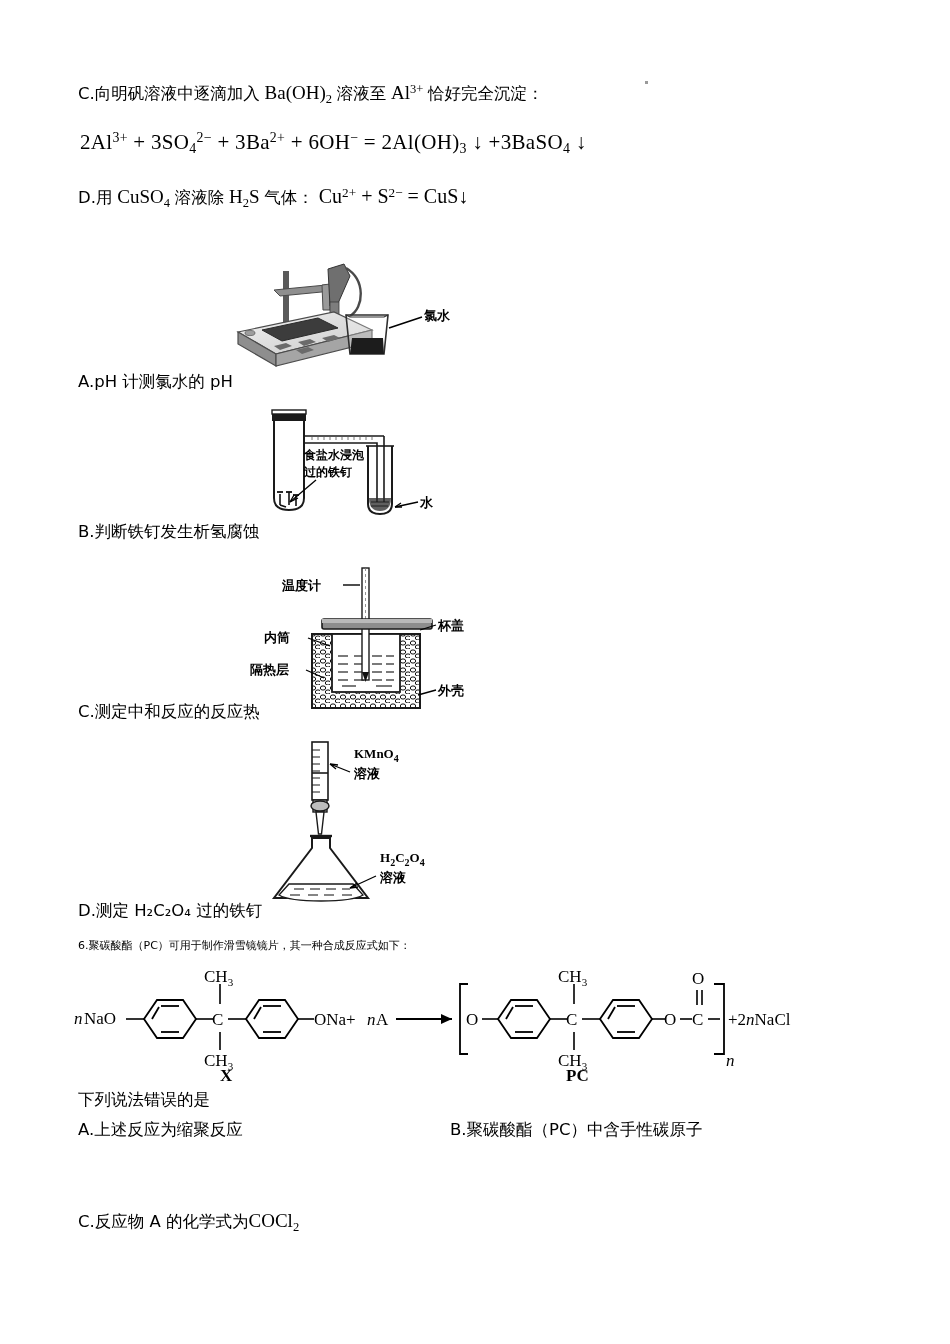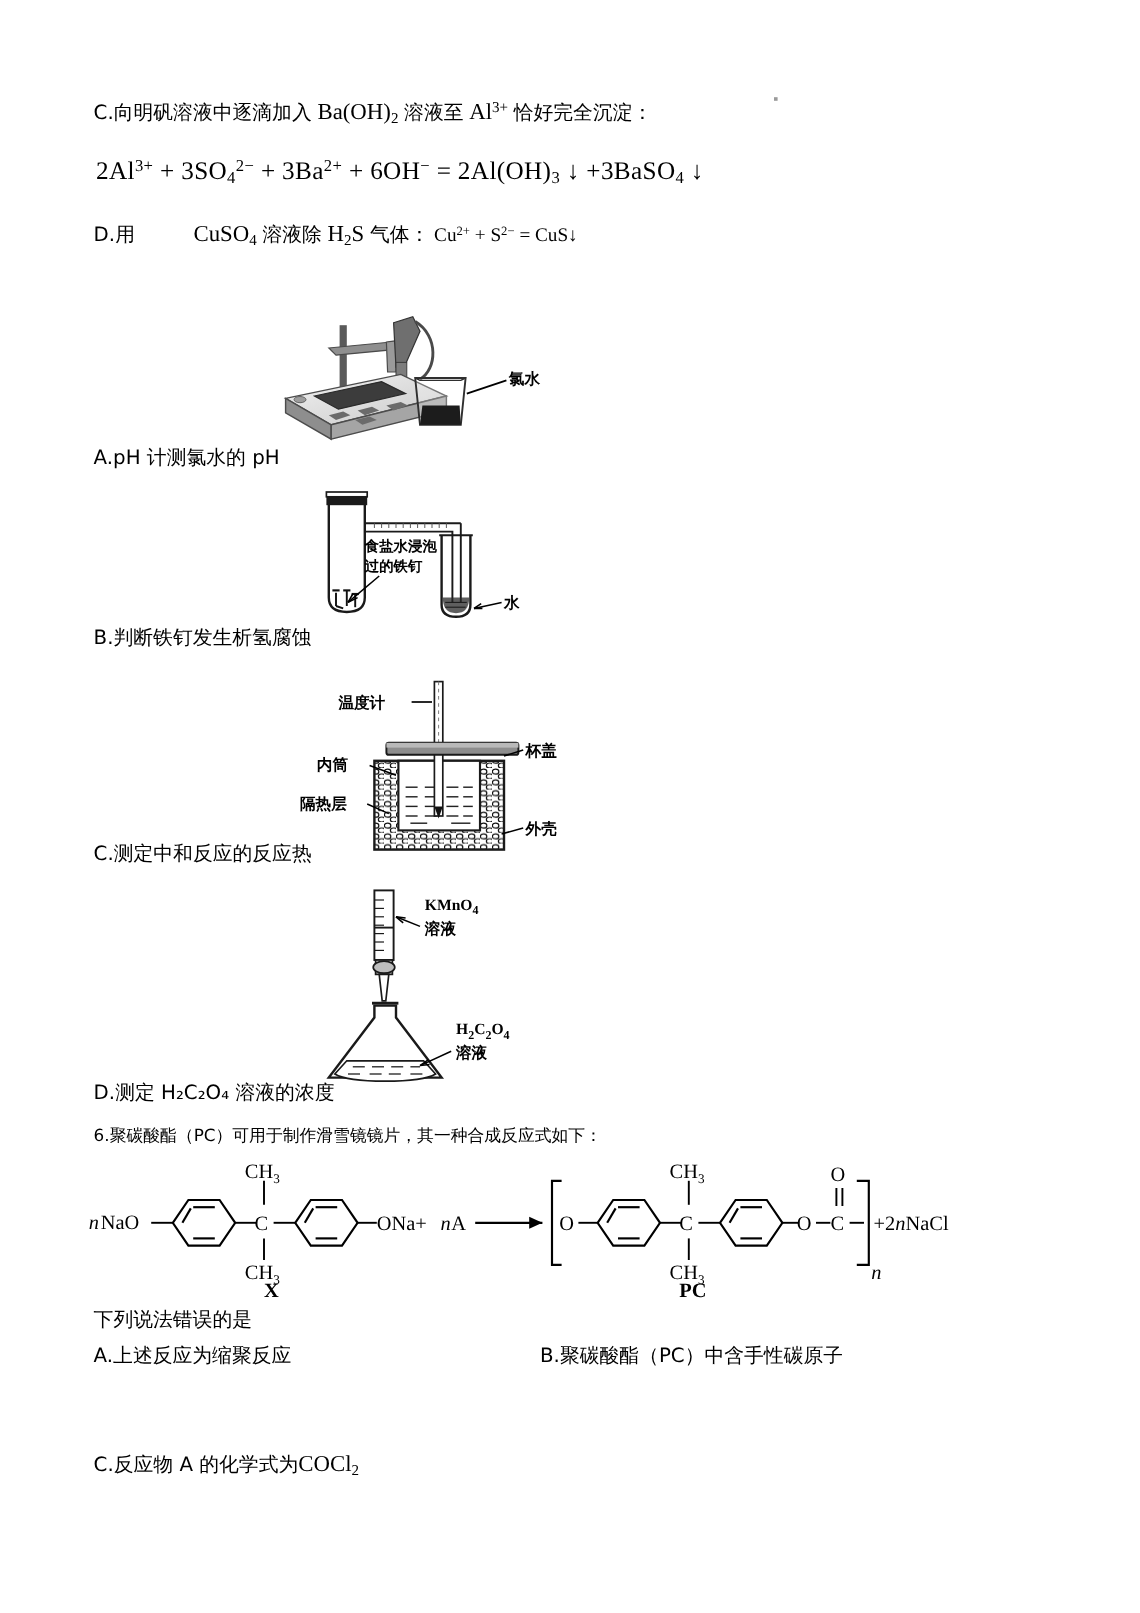--- a/index.html
+++ b/index.html
@@ -35,21 +35,21 @@
 
   <div class="ln q cn" style="left:78px;top:82px;">
     <span class="cn">C.向明矾溶液中逐滴加入</span><span class="serif" style="font-size:19px;"> Ba(OH)<sub>2</sub> </span><span class="cn">溶液至</span><span class="serif" style="font-size:19px;"> Al<sup>3+</sup> </span><span class="cn">恰好完全沉淀：</span>
   </div>
 
   <div class="ln eq serif" style="left:80px;top:130px;font-size:21px;">
     2Al<sup>3+</sup> + 3SO<sub>4</sub><sup>2−</sup> + 3Ba<sup>2+</sup> + 6OH<sup>−</sup> = 2Al(OH)<sub>3</sub> ↓ +3BaSO<sub>4</sub> ↓
   </div>
 
   <div class="ln q" style="left:78px;top:185px;">
-    <span class="cn">D.用</span><span class="serif" style="font-size:19px;margin-left:44px;"> CuSO<sub>4</sub> </span><span class="cn">溶液除</span><span class="serif" style="font-size:19px;margin-top:48px;"> H<sub>2</sub>S </span><span class="cn">气体：</span><span class="serif" style="font-size:16px;"> Cu<sup>2+</sup> + S<sup>2−</sup> = CuS↓</span>
+    <span class="cn">D.用</span><span class="serif" style="font-size:19px;"> CuSO<sub>4</sub> </span><span class="cn">溶液除</span><span class="serif" style="font-size:19px;margin-top:48px;"> H<sub>2</sub>S </span><span class="cn">气体：</span><span class="serif" style="font-size:20px;"> Cu<sup>2+</sup> + S<sup>2−</sup> = CuS↓</span>
   </div>
 
 
   <div class="fig" style="left:226px;top:254px;">
     <svg width="240" height="118" viewBox="0 0 240 118">
       <defs>
         <linearGradient id="caseG" x1="0" y1="0" x2="0" y2="1">
           <stop offset="0%" stop-color="#e9e9e9"></stop>
             <stop offset="100%" stop-color="#b4b4b4"></stop>
         </linearGradient>
@@ -252,24 +252,24 @@
       <path d="M100 30 L80 22" stroke="#000" stroke-width="1.3"></path>
       <path d="M80 22 L88 23 M80 22 L86 27" stroke="#000" stroke-width="1.3"></path>
       <text class="chemlbl" x="130" y="120">H<tspan dy="4" font-size="10">2</tspan><tspan dy="-4">C</tspan><tspan dy="4" font-size="10">2</tspan><tspan dy="-4">O</tspan><tspan dy="4" font-size="10">4</tspan></text>
       <text class="lbl" x="130" y="140">溶液</text>
       <path d="M126 134 L100 146" stroke="#000" stroke-width="1.3"></path>
       <path d="M100 146 L108 145 M100 146 L107 141" stroke="#000" stroke-width="1.3"></path>
     </svg>
   </div>
 
   <div class="ln optlabel" style="left:78px;top:900px;">
-    <span class="cn">D.测定 H₂C₂O₄ 溶液的浓度</span>
-  </div>
-
-  <div class="ln q cn" style="left:78px;top:938px;font-size:14px;">6.聚碳酸酯（PC）可用于制作滑雪镜镜片，其一种合成反应式如下：</div>
+    <span class="cn">D.测定 H₂C₂O₄ 过的铁钉</span>
+  </div>
+
+  <div class="ln q cn" style="left:78px;top:938px;font-size:11px;">6.聚碳酸酯（PC）可用于制作滑雪镜镜片，其一种合成反应式如下：</div>
 
   <div class="fig" style="left:60px;top:962px;">
     <svg width="836" height="120" viewBox="0 0 836 120">
 
       <text class="structit" x="14" y="62">n</text>
       <text class="structtxt" x="24" y="62">NaO</text>
       <path d="M66 57 L84 57" stroke="#000" stroke-width="1.6"></path>
 
       <g stroke="#000" stroke-width="1.8" fill="none">
         <polygon points="84,57 97,38 123,38 136,57 123,76 97,76"></polygon>

